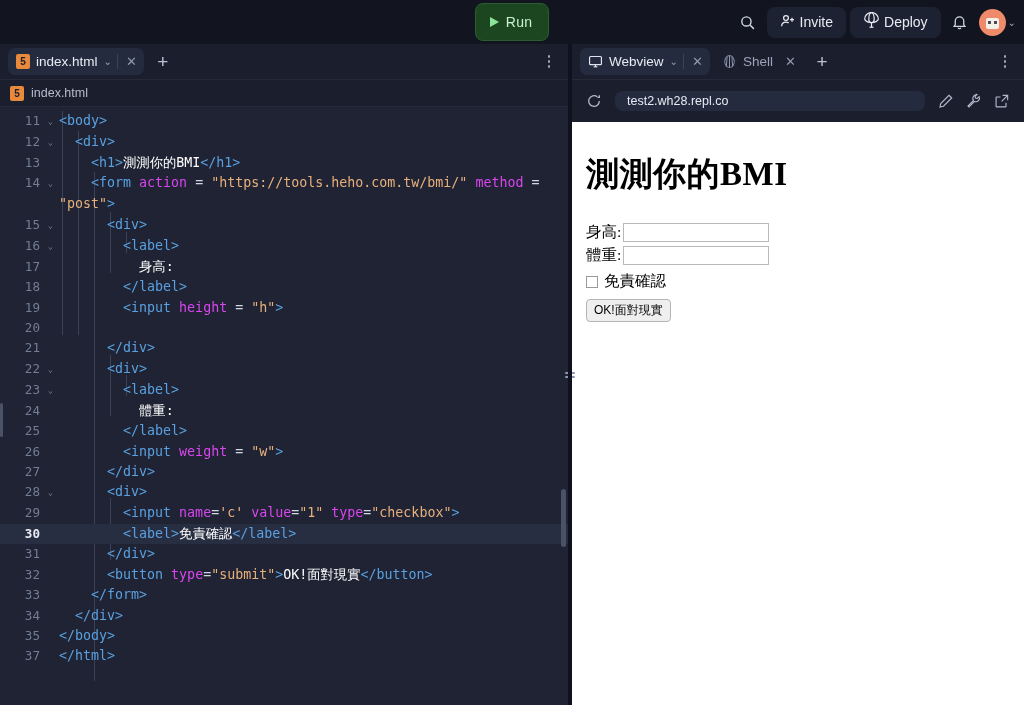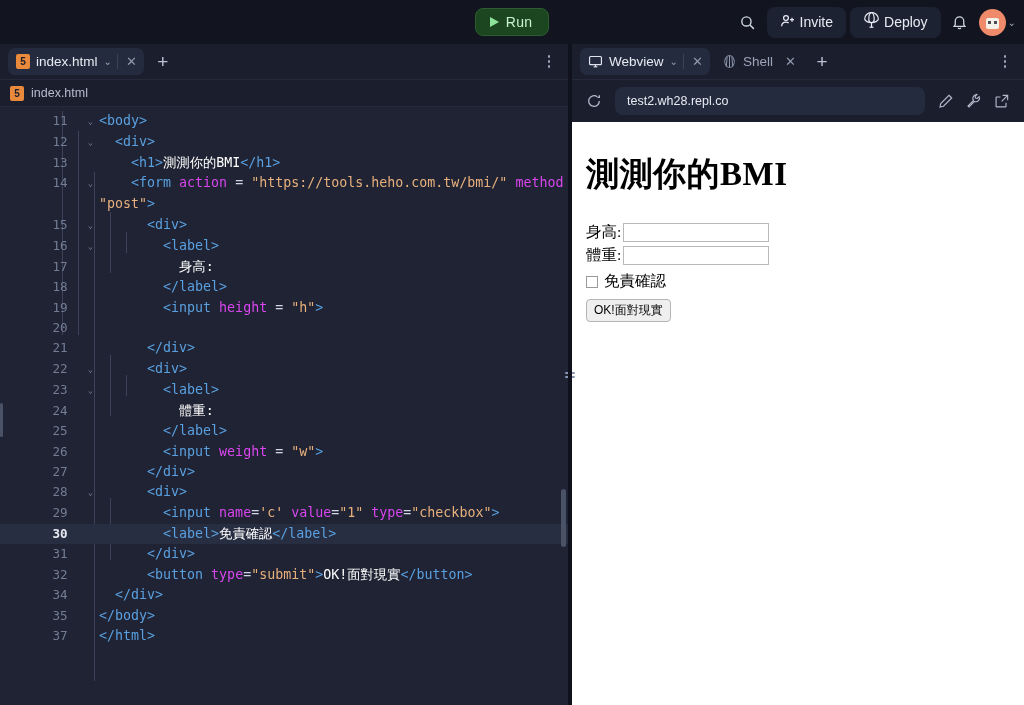--- a/index.html
+++ b/index.html
@@ -22,21 +22,21 @@
     align-items: center;
     justify-content: center;
   }
   .run-btn {
     display: flex;
     align-items: center;
     gap: 7px;
     background: #1c4620;
     border: 1px solid #2c5c30;
     border-radius: 8px;
-    height: 28px;
+    height: 38px;
     padding: 0 16px 0 14px;
     cursor: pointer;
   }
   .run-btn .tri {
     width: 0; height: 0;
     border-left: 9px solid #8ee39a;
     border-top: 5.5px solid transparent;
     border-bottom: 5.5px solid transparent;
   }
   .run-btn .lbl {
@@ -239,26 +239,25 @@
     font-family: "DejaVu Sans Mono", monospace;
     font-size: 13.3px;
     line-height: 20.4px;
   }
   .code-rows { padding-top: 4px; }
   .row { display: flex; min-height: 20.4px; position: relative; }
   .row.hl { background: #282e42; }
   .gutter {
     width: 44px;
     flex: none;
-    text-align: center;
+    text-align: right;
     padding-right: 4px;
     color: #737d95;
     font-size: 12.6px;
     user-select: none;
-    margin-left: 40px;
   }
   .row.hl .gutter { color: #e7eaf2; font-weight: bold; }
   .fold {
     width: 13px;
     flex: none;
     color: #737d95;
     font-size: 9px;
     text-align: center;
     line-height: 21px;
   }
@@ -302,21 +301,21 @@
   }
   .reload {
     width: 26px; height: 26px;
     display: flex; align-items: center; justify-content: center;
     color: #b2bacd;
     cursor: pointer;
     flex: none;
   }
   .url-input {
     flex: 1;
-    height: 28px;
+    height: 20px;
     background: #252b3e;
     border: none;
     border-radius: 8px;
     color: #e7eaf2;
     font-size: 12.5px;
     font-family: "Liberation Sans", sans-serif;
     padding: 0 12px;
     outline: none;
   }
   .url-icons { display: flex; align-items: center; gap: 2px; flex: none; }
@@ -569,20 +568,25 @@
           </div>
           <div class="row">
             <div class="gutter">31</div>
             <div class="fold"></div>
             <div class="codeline">      <span class="tg">&lt;/div&gt;</span></div>
           </div>
           <div class="row">
             <div class="gutter">32</div>
             <div class="fold"></div>
             <div class="codeline">      <span class="tg">&lt;button</span> <span class="at">type</span><span class="pn">=</span><span class="st">"submit"</span><span class="tg">&gt;</span><span class="tx">OK!面對現實</span><span class="tg">&lt;/button&gt;</span></div>
+          </div>
+          <div class="row">
+            <div class="gutter">33</div>
+            <div class="fold"></div>
+            <div class="codeline">    <span class="tg">&lt;/form&gt;</span></div>
           </div>
           <div class="row">
             <div class="gutter">34</div>
             <div class="fold"></div>
             <div class="codeline">  <span class="tg">&lt;/div&gt;</span></div>
           </div>
           <div class="row">
             <div class="gutter">35</div>
             <div class="fold"></div>
             <div class="codeline"><span class="tg">&lt;/body&gt;</span></div>

